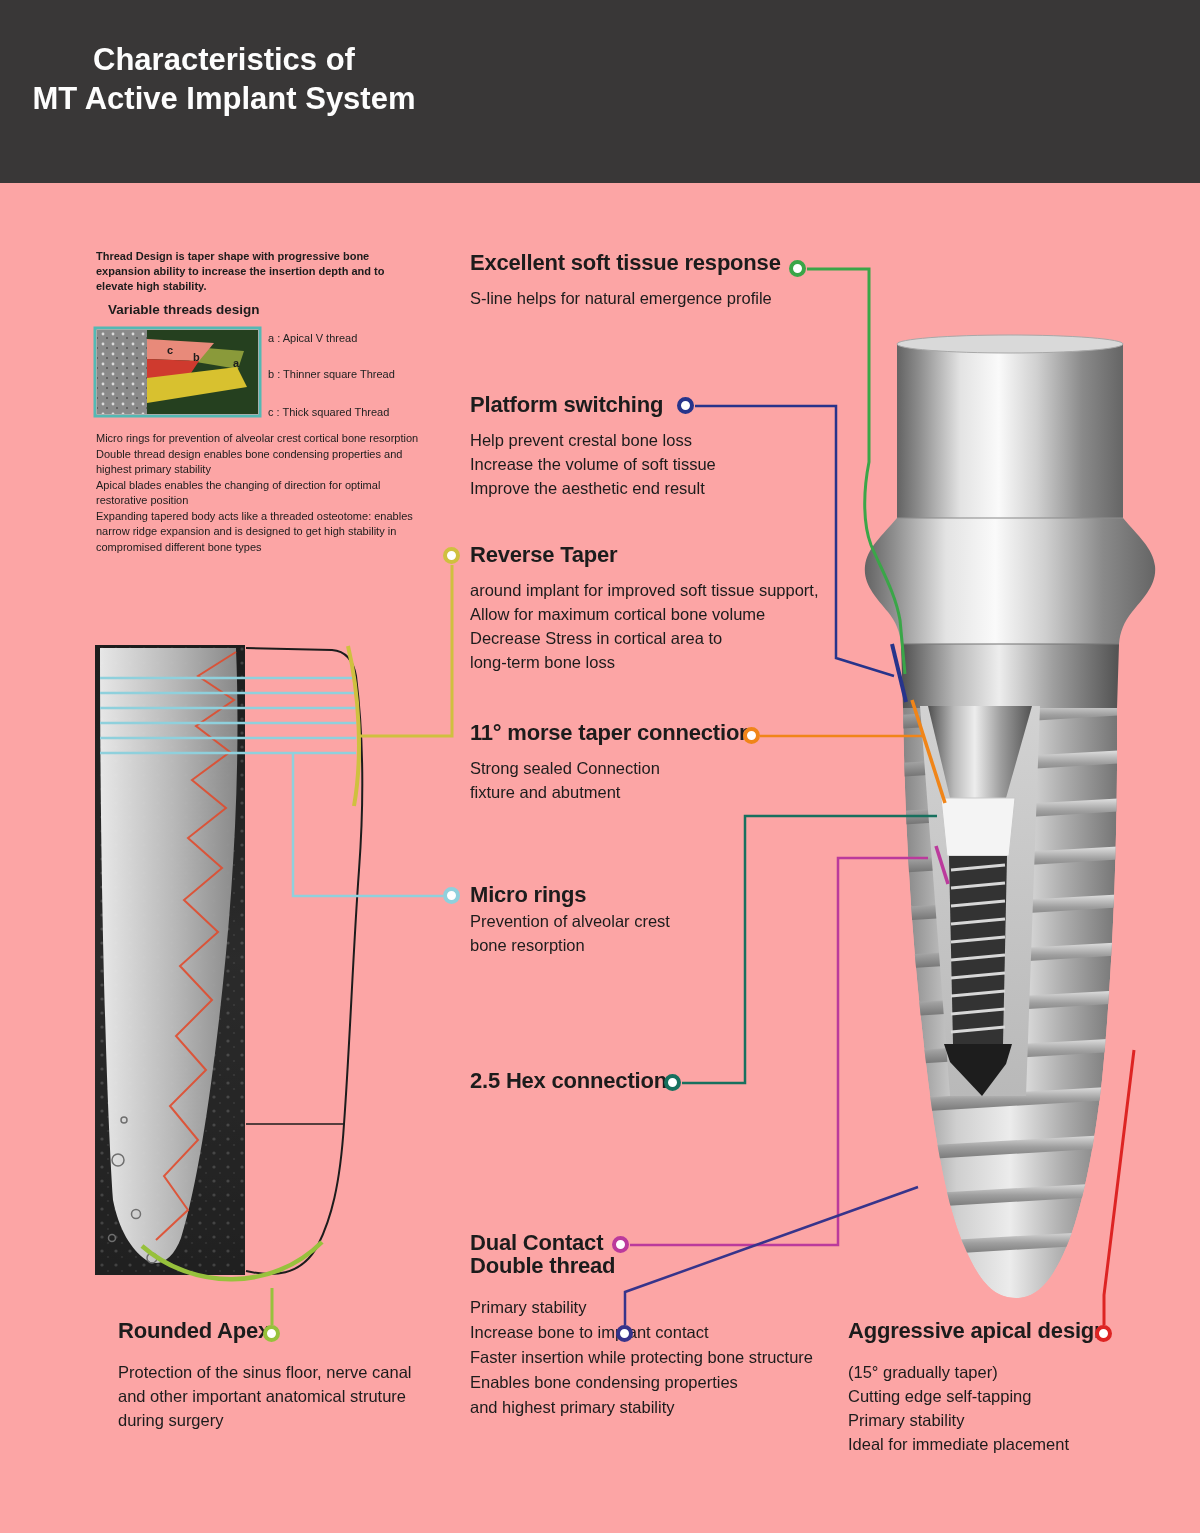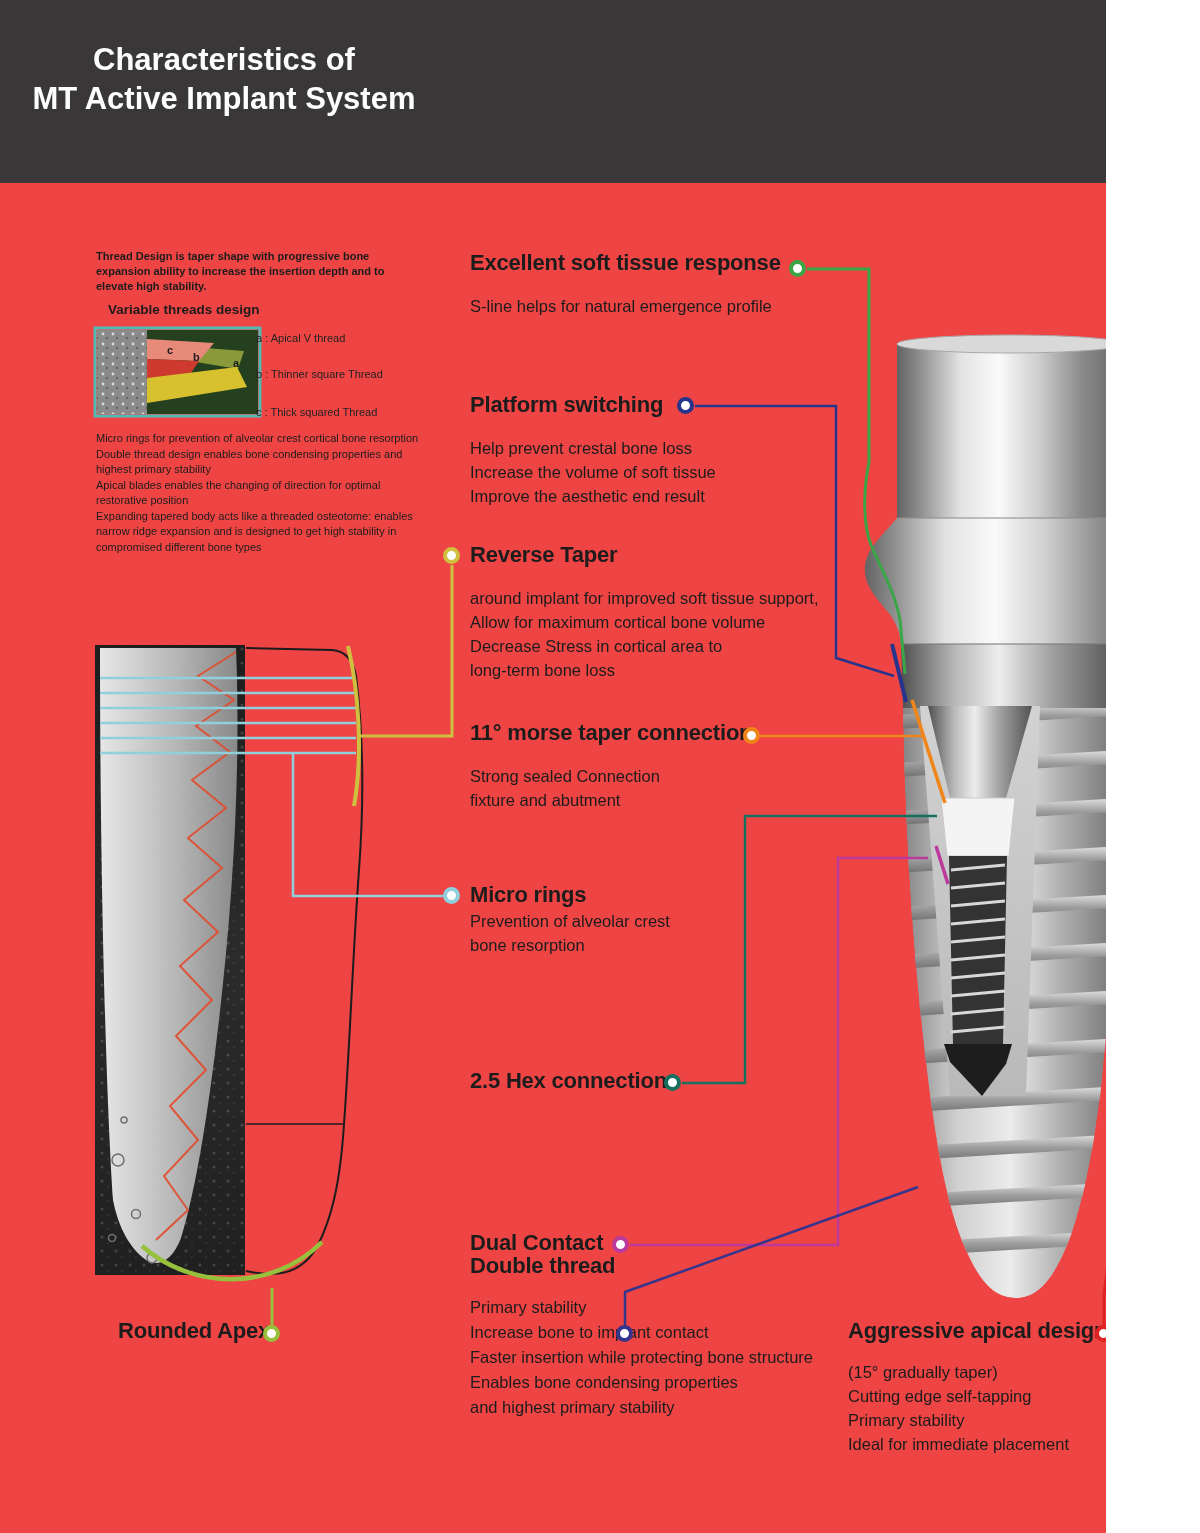--- a/index.html
+++ b/index.html
@@ -1,27 +1,27 @@
 <!DOCTYPE html>
 <html><head>
 <meta charset="utf-8">
 <style>
   *{box-sizing:border-box}
   body{margin:0;background:#ffffff}
-  .page{position:relative;width:1106px;height:1533px;font-family:"Liberation Sans",sans-serif;color:#1c1c1c;background:#ef4444;overflow:hidden}
+  .page{position:relative;width:1200px;height:1533px;font-family:"Liberation Sans",sans-serif;color:#1c1c1c;background:#fca5a5;overflow:hidden}
   .masthead{position:absolute;left:0;top:0;width:100%;height:183px;background:#393737}
   .masthead-title{position:absolute;left:24px;top:40px;width:400px;text-align:center;color:#fdfdfd;font-weight:bold;font-size:31px;line-height:39px}
   .art{position:absolute;left:0;top:0;pointer-events:none}
   .block{position:absolute}
   .c-title{font-size:22px;font-weight:bold;letter-spacing:-0.2px;white-space:nowrap}
-  .c-body{margin-top:18px;font-size:16.5px;line-height:24px}
+  .c-body{margin-top:10px;font-size:16.5px;line-height:24px}
   .marker{position:absolute;width:9px;height:9px;background:#fff;border:4.5px solid #333;border-radius:50%;box-sizing:content-box}
   .intro{position:absolute;left:96px;top:249px;width:318px;font-size:11px;font-weight:bold;line-height:15px}
   .vtd-title{position:absolute;left:108px;top:302px;font-size:13.5px;font-weight:bold}
-  .vtd-label{position:absolute;left:256px;font-size:11px;color:#222}
+  .vtd-label{position:absolute;left:268px;font-size:11px;color:#222}
   .notes{position:absolute;left:96px;top:431px;width:326px;font-size:11px;line-height:15.5px}
 </style>
 </head>
 <body>
 
 <div class="page">
 
   <header class="masthead">
     <div class="masthead-title">
       <div>Characteristics of</div>
@@ -257,20 +257,25 @@
       <div>Primary stability</div>
       <div>Increase bone to implant contact</div>
       <div>Faster insertion while protecting bone structure</div>
       <div>Enables bone condensing properties</div>
       <div>and highest primary stability</div>
     </div>
   </section>
 
   <section class="block" style="left:118px;top:1318px">
     <div class="c-title">Rounded Apex</div>
+    <div class="c-body" style="margin-top:16px">
+      <div>Protection of the sinus floor, nerve canal</div>
+      <div>and other important anatomical struture</div>
+      <div>during surgery</div>
+    </div>
   </section>
 
   <section class="block" style="left:848px;top:1318px">
     <div class="c-title">Aggressive apical design</div>
     <div class="c-body" style="margin-top:16px">
       <div>(15° gradually taper)</div>
       <div>Cutting edge self-tapping</div>
       <div>Primary stability</div>
       <div>Ideal for immediate placement</div>
     </div>

